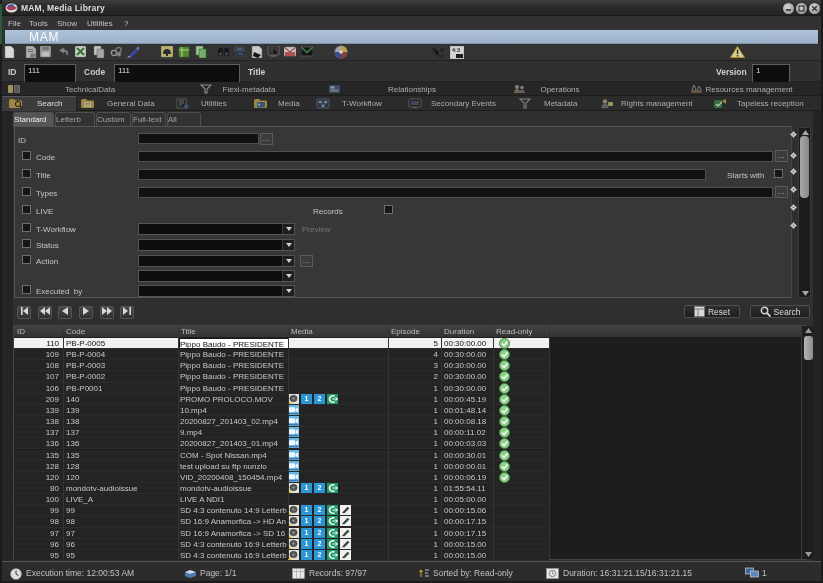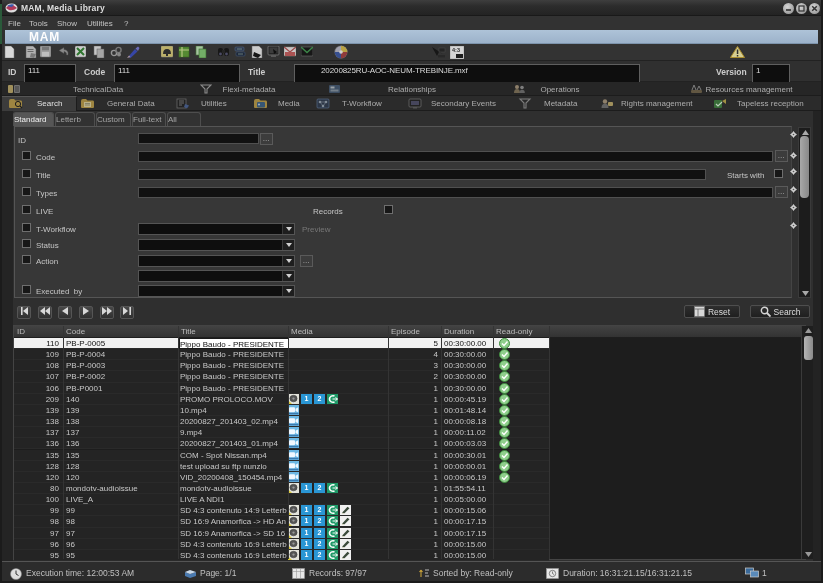--- a/index.html
+++ b/index.html
@@ -3,21 +3,21 @@
 *{margin:0;padding:0;box-sizing:border-box}
 html,body{width:823px;height:583px;overflow:hidden}
 body{font-family:"Liberation Sans",sans-serif;background:#2f2f2f;position:relative;color:#ccc}
 .a{position:absolute}
 #titlebar{left:0;top:0;width:823px;height:16px;background:linear-gradient(#3e3e3e 0%,#2c2c2c 40%,#232323 100%);border-bottom:1px solid #191919}
 #titlebar .t{position:absolute;left:21px;top:3px;font-size:8.5px;font-weight:bold;color:#dedede;letter-spacing:.2px}
 .winbtn{position:absolute;top:3px;width:11px;height:11px;border-radius:50%;background:radial-gradient(circle at 40% 35%,#d5d5d5,#8a8a8a);color:#2a2a2a;font-size:7.5px;line-height:11px;text-align:center;font-weight:bold}
 #menubar{left:0;top:16px;width:823px;height:14px;background:#323232;font-size:8px;color:#c3c3c3}
 #menubar span{position:absolute;top:3px}
 #mambar{left:5px;top:30px;width:813px;height:14px;background:linear-gradient(#aec3d8,#9cb2ca);border-bottom:1px solid #7d94ac}
-#mambar .t{position:absolute;left:24px;top:0px;font-size:12px;font-weight:bold;color:#fdfdfd;letter-spacing:.8px}
+#mambar .t{position:absolute;left:24px;top:0px;font-size:12px;font-weight:normal;color:#fdfdfd;letter-spacing:.8px}
 #toolbar{left:0;top:44px;width:823px;height:16px;background:#333}
 #toolbar svg{filter:brightness(.88) saturate(.85)}
 #fieldrow{left:0;top:60px;width:823px;height:22px;background:#303030;border-top:1px solid #222;border-bottom:1px solid #222}
 .flabel{position:absolute;top:6px;font-size:8.5px;font-weight:bold;color:#ccc}
 .fbox{position:absolute;top:3px;height:27px;background:#0e0e0e;border:1px solid #5f5f5f;color:#ddd;font-size:8px;letter-spacing:-.1px;line-height:12px;padding-left:3px}
 #tabs1{left:0;top:82px;width:823px;height:14px;background:#262626;border-bottom:1px solid #1c1c1c}
 #tabs1 svg,#tabs2 svg{filter:brightness(.82) saturate(.8)}
 #tabs2{left:0;top:96px;width:823px;height:15px;background:#2b2b2b;border-bottom:1px solid #1c1c1c}
 .tabtext{position:absolute;top:3px;font-size:8px;color:#adadad;white-space:nowrap}
 #subtabs{left:0;top:111px;width:823px;height:15px;background:#2f2f2f}
@@ -179,31 +179,30 @@
       <rect x="6.8" y="3.5" width="1.5" height="4.5" fill="#333"></rect>
       <rect x="6.8" y="9" width="1.5" height="1.5" fill="#333"></rect>
     </svg>
 </div>
 <div class="a" id="fieldrow">
   <span class="flabel" style="left:8px">ID</span>
   <span class="fbox" style="left:24px;width:52px">111</span>
   <span class="flabel" style="left:84px">Code</span>
   <span class="fbox" style="left:114px;width:126px">111</span>
   <span class="flabel" style="left:248px">Title</span>
-  <span class="fbox" style="left:294px;width:346px;padding-left:26px">20200825RU-AOC-NEUM-TREBINJE.mxf</span>
   <span class="flabel" style="left:716px">Version</span>
   <span class="fbox" style="left:752px;width:38px">1</span>
 </div>
 <div class="a" id="tabs1">
 <svg class="a" style="left:8px;top:2px" width="13" height="10" viewBox="0 0 13 10">
       <rect x="0" y="1" width="5" height="8" rx="1" fill="#c8b060"></rect>
       <rect x="6" y="1" width="6" height="8" rx="1" fill="#888"></rect>
       <path d="M7 3 h4 M7 5 h4 M7 7 h4" stroke="#333" stroke-width=".7"></path>
     </svg>
-<span class="tabtext" style="left:98px;transform:translateX(-50%)">TechnicalData</span>
+<span class="tabtext" style="left:90px;transform:translateX(-50%)">TechnicalData</span>
 <svg class="a" style="left:200px;top:2px" width="12" height="10" viewBox="0 0 12 10">
       <path d="M1 1 L11 1 L7 5 L7 9 L5 9 L5 5 Z" fill="none" stroke="#aaa" stroke-width="1.1"></path>
     </svg>
 <span class="tabtext" style="left:249px;transform:translateX(-50%)">Flexi-metadata</span>
 <svg class="a" style="left:328px;top:2px" width="13" height="10" viewBox="0 0 13 10">
       <rect x="1" y="1" width="11" height="8" rx="1" fill="#46607f"></rect>
       <rect x="2.5" y="2.5" width="4" height="2" fill="#b8c4cc"></rect>
       <rect x="2.5" y="5.5" width="8" height="2" fill="#8a9aaa"></rect>
     </svg>
 <span class="tabtext" style="left:412px;transform:translateX(-50%)">Relationships</span>

